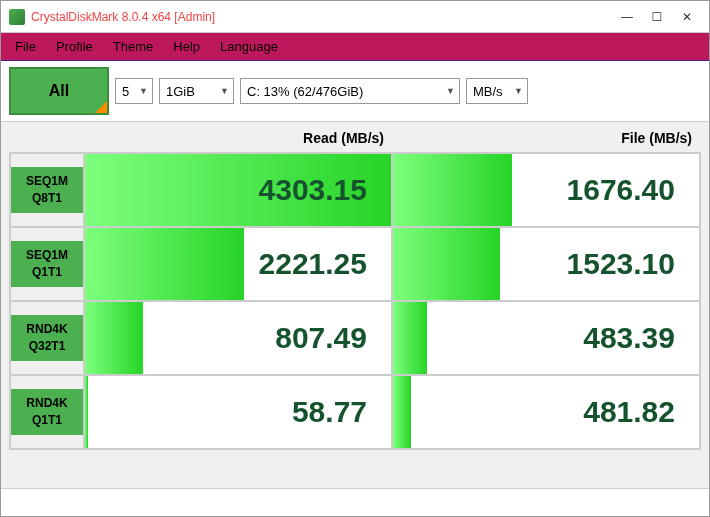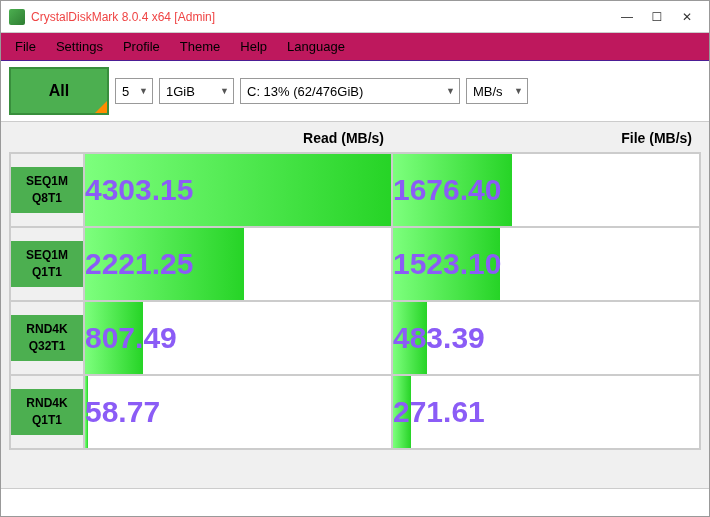--- a/index.html
+++ b/index.html
@@ -172,24 +172,24 @@
       left: 0;
       height: 100%;
       background: linear-gradient(to right, #66ff66, #00cc00);
       opacity: 0.85;
     }
     .bench-value {
       position: relative;
       z-index: 1;
       font-weight: bold;
       font-size: 30px;
-      text-align: left;
-      padding-right: 12px;
+      text-align: right;
+      padding-right: 24px;
       line-height: 72px;
-      color: #8b5cf6;
+      color: #14532d;
     }
     .footer-bar {
       height: 28px;
       background: #fff;
       border-top: 1px solid #ccc;
     }
   </style>
 </head>
 <body>
 
@@ -200,21 +200,20 @@
     <span class="title-bar-text">CrystalDiskMark 8.0.4 x64 [Admin]</span>
     <div class="title-bar-buttons">
       <button class="title-btn">—</button>
       <button class="title-btn">☐</button>
       <button class="title-btn close">✕</button>
     </div>
   </div>
 
   <div class="menu-bar">
     <span class="menu-item">File</span>
-    <span class="menu-item">Settings</span>
     <span class="menu-item">Profile</span>
     <span class="menu-item">Theme</span>
     <span class="menu-item">Help</span>
     <span class="menu-item">Language</span>
   </div>
 
   <div class="toolbar">
     <button class="all-btn">All</button>
     <div class="dropdown">
       <select>
@@ -313,21 +312,21 @@
             </td>
             <td>
       <div class="bench-cell">
         <div class="bar-bg" style="width:1%"></div>
         <div class="bench-value">58.77</div>
       </div>
             </td>
             <td>
       <div class="bench-cell">
         <div class="bar-bg" style="width:6%"></div>
-        <div class="bench-value">271.61</div>
+        <div class="bench-value">481.82</div>
       </div>
             </td>
           </tr>
         </tbody>
     </table>
   </div>
 
   <div class="footer-bar"></div>
 </div>
 

